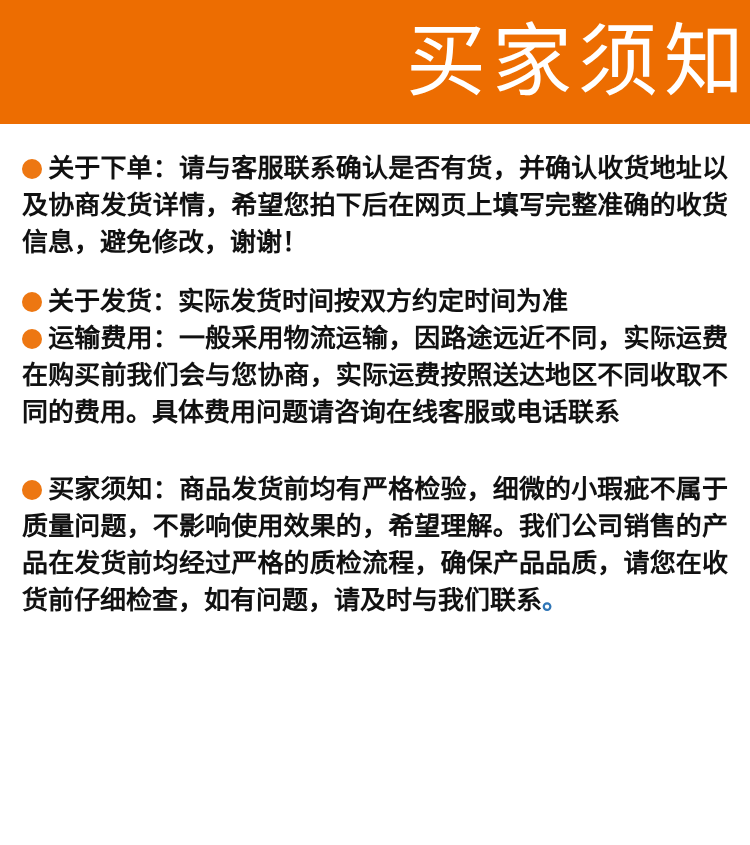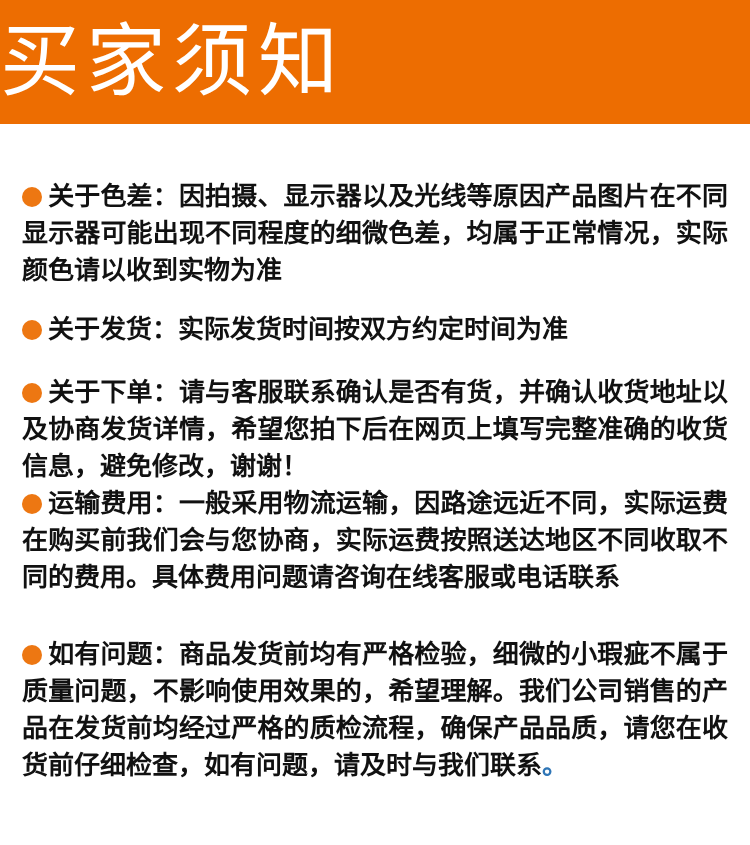--- a/index.html
+++ b/index.html
@@ -10,21 +10,21 @@
     overflow: hidden;
     font-family: "Liberation Sans", "DejaVu Sans", sans-serif;
   }
   
   .banner {
     width: 750px;
     height: 124px;
     background: #ed6d01;
     display: flex;
     align-items: center;
-    justify-content: flex-start;
+    justify-content: flex-end;
   }
   .banner h1 {
     color: #ffffff;
     font-size: 80px;
     font-weight: 500;
     letter-spacing: 6px;
     line-height: 1;
     white-space: nowrap;
   }
   
@@ -58,23 +58,22 @@
 </style>
 </head>
 <body>
 
 <header class="banner">
   <h1>买家须知</h1>
 </header>
 
 <main class="content">
 
-  <p class="notice notice-1"><span class="bullet"></span><span>关于色差：</span><span>因拍摄、显示器以及光线等原因产品图片在不同显示器可能出现不同程度的细微色差，均属于正常情况，实际颜色请以收到实物为准</span><span class="suffix"></span></p>
+
+  <p class="notice notice-2"><span class="bullet"></span><span>关于下单：</span><span>请与客服联系确认是否有货，并确认收货地址以及协商发货详情，希望您拍下后在网页上填写完整准确的收货信息，避免修改，谢谢！</span><span class="suffix"></span></p>
 
   <p class="notice notice-3"><span class="bullet"></span><span>关于发货：</span><span>实际发货时间按双方约定时间为准</span><span class="suffix"></span></p>
 
-  <p class="notice notice-2"><span class="bullet"></span><span>关于下单：</span><span>请与客服联系确认是否有货，并确认收货地址以及协商发货详情，希望您拍下后在网页上填写完整准确的收货信息，避免修改，谢谢！</span><span class="suffix"></span></p>
-
   <p class="notice notice-4"><span class="bullet"></span><span>运输费用：</span><span>一般采用物流运输，因路途远近不同，实际运费在购买前我们会与您协商，实际运费按照送达地区不同收取不同的费用。具体费用问题请咨询在线客服或电话联系</span><span class="suffix"></span></p>
 
-  <p class="notice notice-5"><span class="bullet"></span><span>如有问题：</span><span>商品发货前均有严格检验，细微的小瑕疵不属于质量问题，不影响使用效果的，希望理解。我们公司销售的产品在发货前均经过严格的质检流程，确保产品品质，请您在收货前仔细检查，如有问题，请及时与我们联系</span><span class="suffix">。</span></p>
+  <p class="notice notice-5"><span class="bullet"></span><span>买家须知：</span><span>商品发货前均有严格检验，细微的小瑕疵不属于质量问题，不影响使用效果的，希望理解。我们公司销售的产品在发货前均经过严格的质检流程，确保产品品质，请您在收货前仔细检查，如有问题，请及时与我们联系</span><span class="suffix">。</span></p>
 
 </main>
 
 </body></html>

